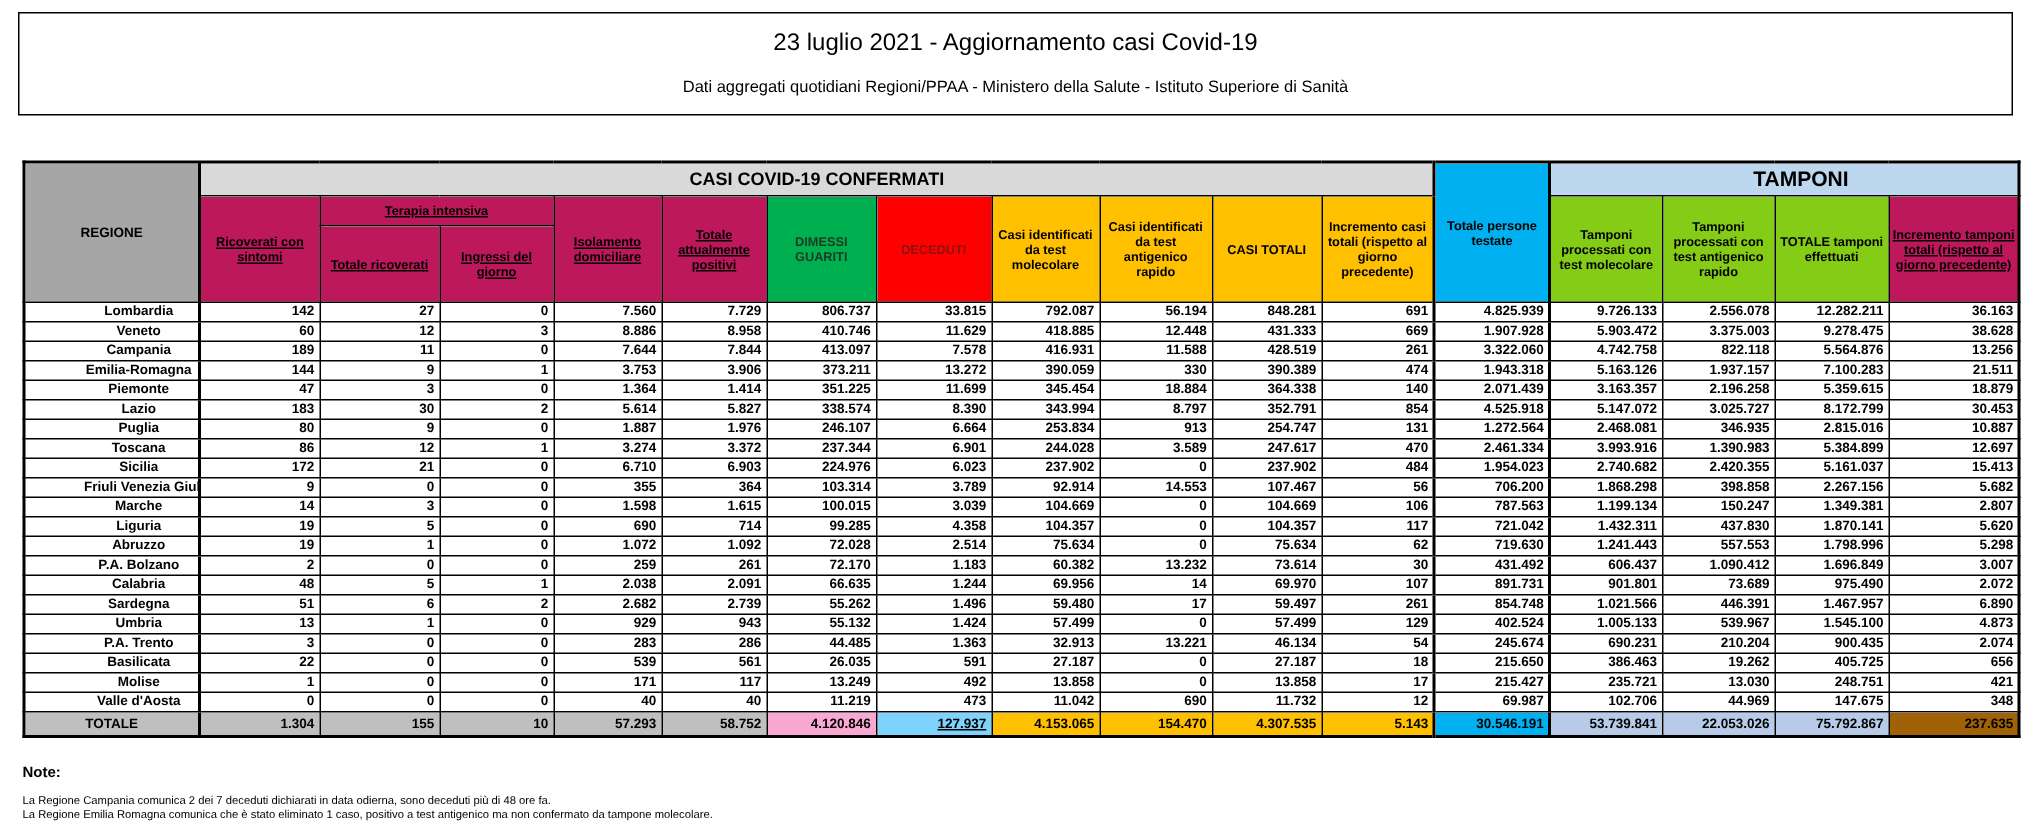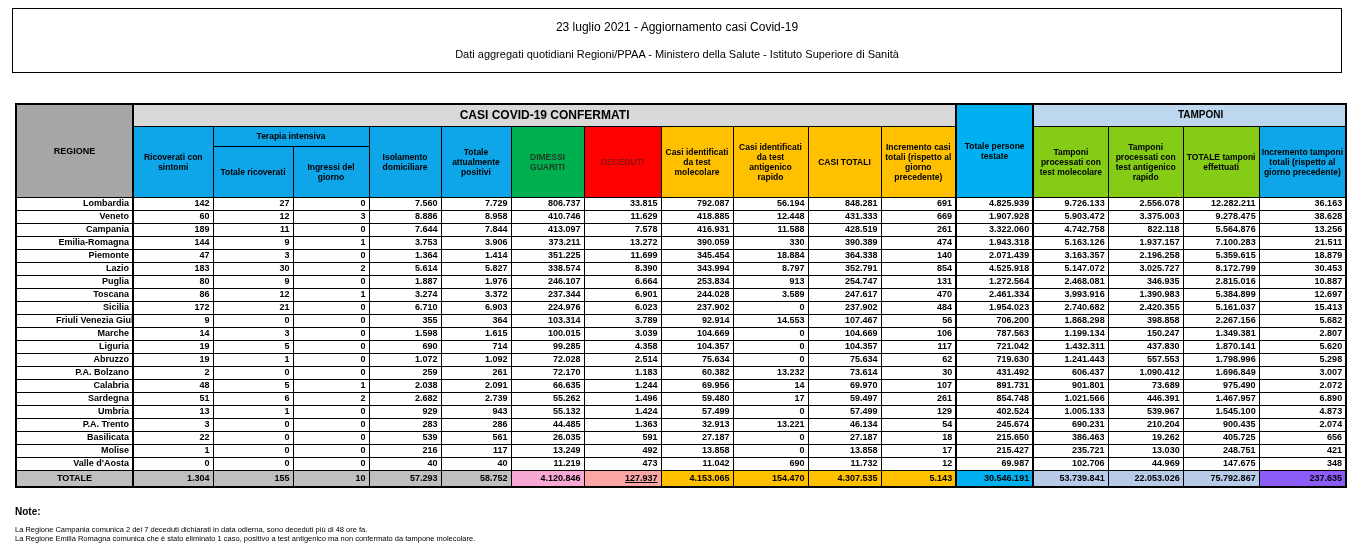--- a/index.html
+++ b/index.html
@@ -6,69 +6,69 @@
   html, body { background: #ffffff; }
   body {
     width: 1354px; height: 554px; overflow: hidden;
     font-family: "Liberation Sans", sans-serif; color: #000;
   }
   
   .title-box {
     margin: 8px 12px 0 12px; border: 1px solid #000;
     padding: 11px 0 12px 0; text-align: center;
   }
-  .title-box .line1 { font-size: 12px; margin-bottom: 14px; }
+  .title-box .line1 { font-size: 16px; margin-bottom: 14px; }
   .title-box .line2 { font-size: 11px; }
 
   
   table.covid {
     margin: 30px 0 0 15px; border-collapse: collapse; table-layout: fixed;
     width: 1330px; border: 2px solid #000;
   }
   table.covid th, table.covid td {
     border: 1px solid #000; overflow: hidden;
   }
   thead th {
     font-size: 8.5px; font-weight: bold; text-align: center; vertical-align: middle;
     line-height: 10px; padding: 1px 2px; background: #D9D9D9;
   }
   th.banner-casi { font-size: 12px; height: 22px; background: #D9D9D9; }
-  th.banner-tamponi { font-size: 10px; background: #BDD7EE; padding-left: 24px; }
+  th.banner-tamponi { font-size: 14px; background: #BDD7EE; padding-left: 24px; }
   th.regione-h { background: #A6A6A6; font-size: 9px; }
   th.green-h { background: #00B050; color: #1d3b22; }
   th.red-h { background: #FF0000; color: #8f1010; }
   th.gold-h { background: #FFC000; margin-top: 18px; }
   th.cyan-h { background: #00B0F0; }
   th.blue-h { background: #84cc16; }
-  th.gray-h { background: #0ea5e9; }
+  th.gray-h { background: #be185d; text-decoration: underline; }
   tr.hdr2 { height: 20px; }
   tr.hdr3 { height: 51px; }
 
   tbody td {
     height: 13px; font-size: 9px; font-weight: bold; line-height: 11px;
     padding: 0 3px; background: #fff; white-space: nowrap;
   }
-  tbody td.region { text-align: right; padding-left: 39px; }
+  tbody td.region { text-align: center; padding-left: 39px; }
   tbody td.num { text-align: right; }
   .thick-r { border-right: 2px solid #000 !important; }
 
   tfoot td {
     height: 17px; font-size: 9px; font-weight: bold; text-align: right;
     padding: 0 3px; white-space: nowrap;
   }
   tfoot td:first-child { text-align: center; }
   tfoot td:nth-child(-n+6) { background: #BFBFBF; }
   tfoot td:nth-child(7) { background: #f9a8d4; }
-  tfoot td:nth-child(8) { background: #fca5a5; text-decoration: underline; }
+  tfoot td:nth-child(8) { background: #7dd3fc; text-decoration: underline; }
   tfoot td:nth-child(9), tfoot td:nth-child(10),
   tfoot td:nth-child(11), tfoot td:nth-child(12) { background: #FFC000; }
   tfoot td:nth-child(13) { background: #00B0F0; }
   tfoot td:nth-child(14), tfoot td:nth-child(15),
   tfoot td:nth-child(16) { background: #B7CBE8; }
-  tfoot td:nth-child(17) { background: #8b5cf6; }
+  tfoot td:nth-child(17) { background: #a16207; }
 
   
   .notes { margin: 18px 0 0 15px; }
   .notes .notes-heading { font-size: 10px; font-weight: bold; margin-bottom: 8px; }
   .notes .note-line { font-size: 7.5px; line-height: 9px; }
 </style>
 </head>
 <body>
 
 <div class="title-box">
@@ -484,21 +484,21 @@
         <td class="num">386.463</td>
         <td class="num">19.262</td>
         <td class="num">405.725</td>
         <td class="num">656</td>
       </tr>
       <tr>
         <td class="region thick-r">Molise</td>
         <td class="num">1</td>
         <td class="num">0</td>
         <td class="num">0</td>
-        <td class="num">216</td>
+        <td class="num">171</td>
         <td class="num">117</td>
         <td class="num">13.249</td>
         <td class="num">492</td>
         <td class="num">13.858</td>
         <td class="num">0</td>
         <td class="num">13.858</td>
         <td class="num thick-r">17</td>
         <td class="num thick-r">215.427</td>
         <td class="num">235.721</td>
         <td class="num">13.030</td>

